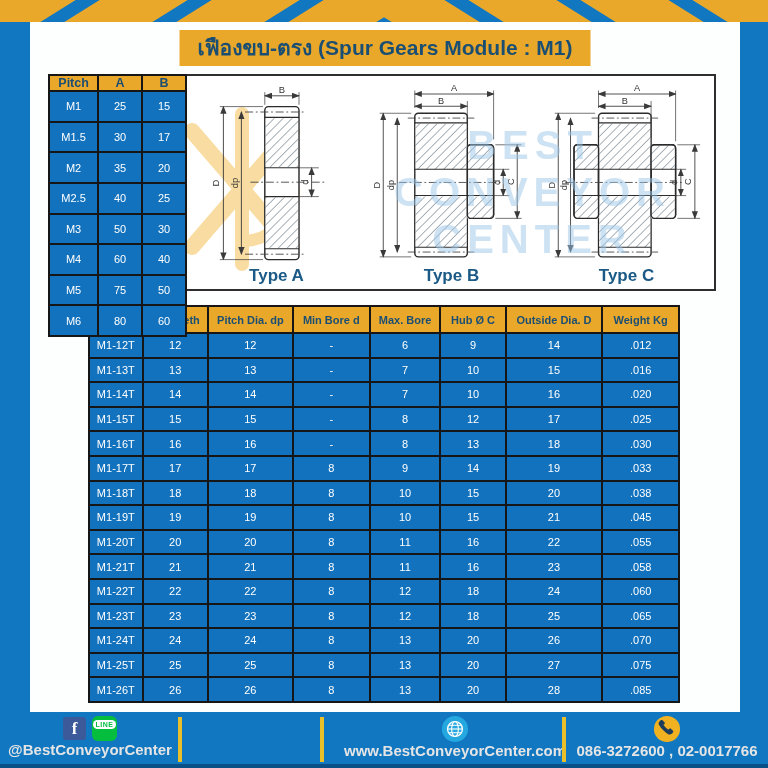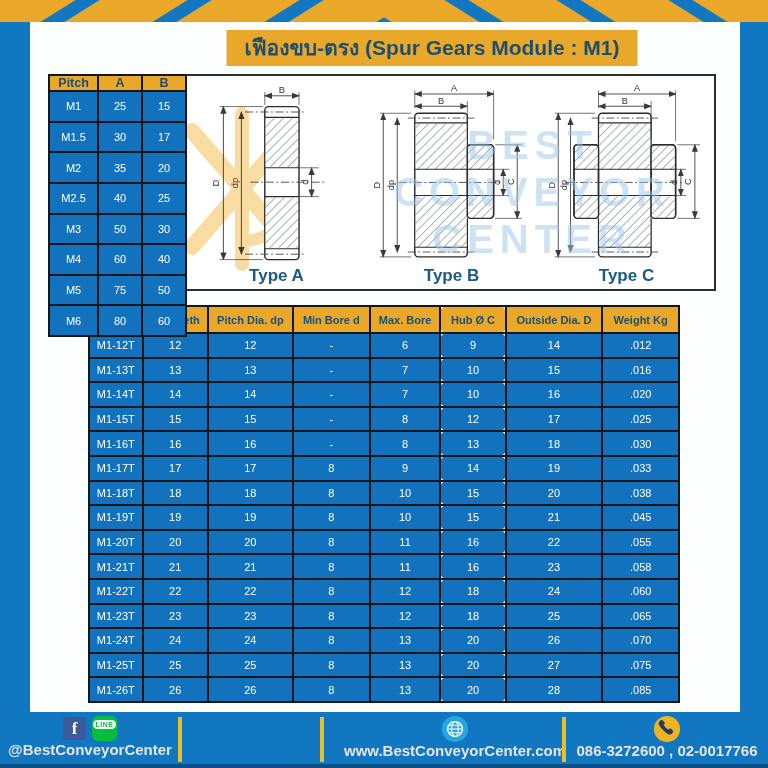--- a/index.html
+++ b/index.html
@@ -13,21 +13,21 @@
   .tb-half{position:absolute;top:0;height:22px;width:400px;display:flex;}
   .tb-left{left:-30px;}
   .tb-right{right:-30px;justify-content:flex-end;}
   .tb-left .stripe{flex:none;width:88px;margin-right:24px;background:#EAA82A;transform:skewX(-58deg);}
   .tb-right .stripe{flex:none;width:88px;margin-left:24px;background:#EAA82A;transform:skewX(58deg);}
   
   .panel{position:absolute;left:30px;top:22px;width:710px;height:690px;background:#FDFEFE;}
   .title-box{
     position:absolute;left:50%;transform:translateX(-50%);top:8px;height:36px;
     background:#EAA82A;color:#1B4E73;font-weight:bold;font-size:21px;line-height:36px;
-    padding:0 18px;white-space:nowrap;margin-left:47px;
+    padding:0 18px;white-space:nowrap;
   }
   
   .upper{position:absolute;left:18px;top:52px;width:668px;height:217px;border:2px solid #2E2E2E;box-sizing:border-box;background:#fff;}
   table{border-collapse:collapse;}
   th,td{border:2px solid #161616;text-align:center;vertical-align:middle;padding:0;}
   th{background:#EAA82A;color:#1B4E73;font-weight:bold;}
   td{background:#1272BD;color:#ffffff;}
   #pitch-table{position:absolute;left:-2px;top:-2px;width:139px;height:263px;table-layout:fixed;z-index:4;}
   #pitch-table th{font-size:12.5px;}
   #pitch-table td{font-size:11px;}
@@ -55,21 +55,21 @@
   #main-table{position:absolute;left:58px;top:283px;width:592px;table-layout:fixed;}
   #main-table thead tr{height:27px;}
   #main-table tbody tr{height:24.6px;}
   #main-table th{font-size:11px;}
   #main-table td{font-size:11px;}
   #main-table th:nth-child(1),#main-table td:nth-child(1){width:9%;}
   #main-table th:nth-child(2),#main-table td:nth-child(2){width:11%;}
   #main-table th:nth-child(3),#main-table td:nth-child(3){width:14.5%;}
   #main-table th:nth-child(4),#main-table td:nth-child(4){width:13%;}
   #main-table th:nth-child(5),#main-table td:nth-child(5){width:12%;}
-  #main-table th:nth-child(6),#main-table td:nth-child(6){width:11%;border-radius:7px;}
+  #main-table th:nth-child(6),#main-table td:nth-child(6){width:11%;}
   #main-table th:nth-child(7),#main-table td:nth-child(7){width:16.5%;}
   #main-table th:nth-child(8),#main-table td:nth-child(8){width:13%;}
   
   .footer{position:absolute;left:0;top:712px;width:768px;height:56px;background:#1177C0;}
   .f-sec{position:absolute;top:0;height:52px;display:flex;flex-direction:column;align-items:center;justify-content:space-between;padding:4px 0 6px 0;box-sizing:border-box;}
   .f-sec .icons{display:flex;align-items:center;gap:6px;height:26px;}
   .f-label{color:#e5e5e5;font-weight:bold;font-size:15px;white-space:nowrap;}
   .f-div{position:absolute;top:5px;width:4px;height:45px;background:#EAC02A;}
   .fb-icon{width:23px;height:23px;background:#3C5A99;border-radius:3px;color:#fff;font-weight:bold;font-size:17px;line-height:23px;text-align:center;font-family:"Liberation Serif",serif;}
   .line-icon{width:25px;height:25px;background:#05BE3E;border-radius:6px;display:flex;justify-content:center;align-items:flex-start;padding-top:4px;box-sizing:border-box;}

